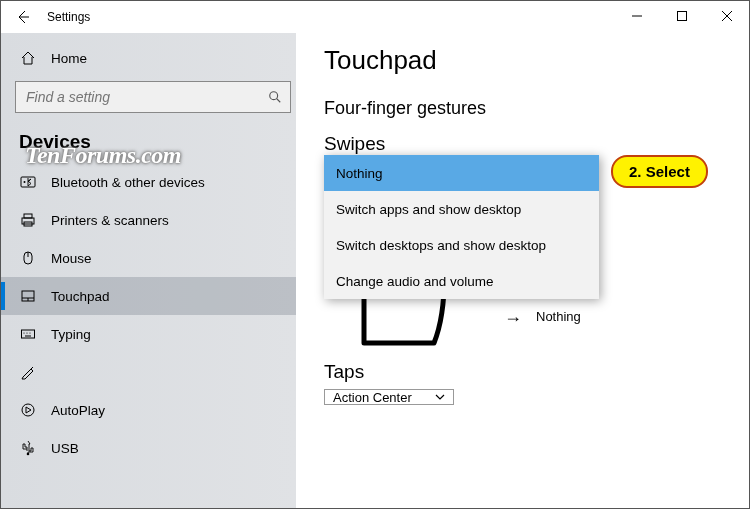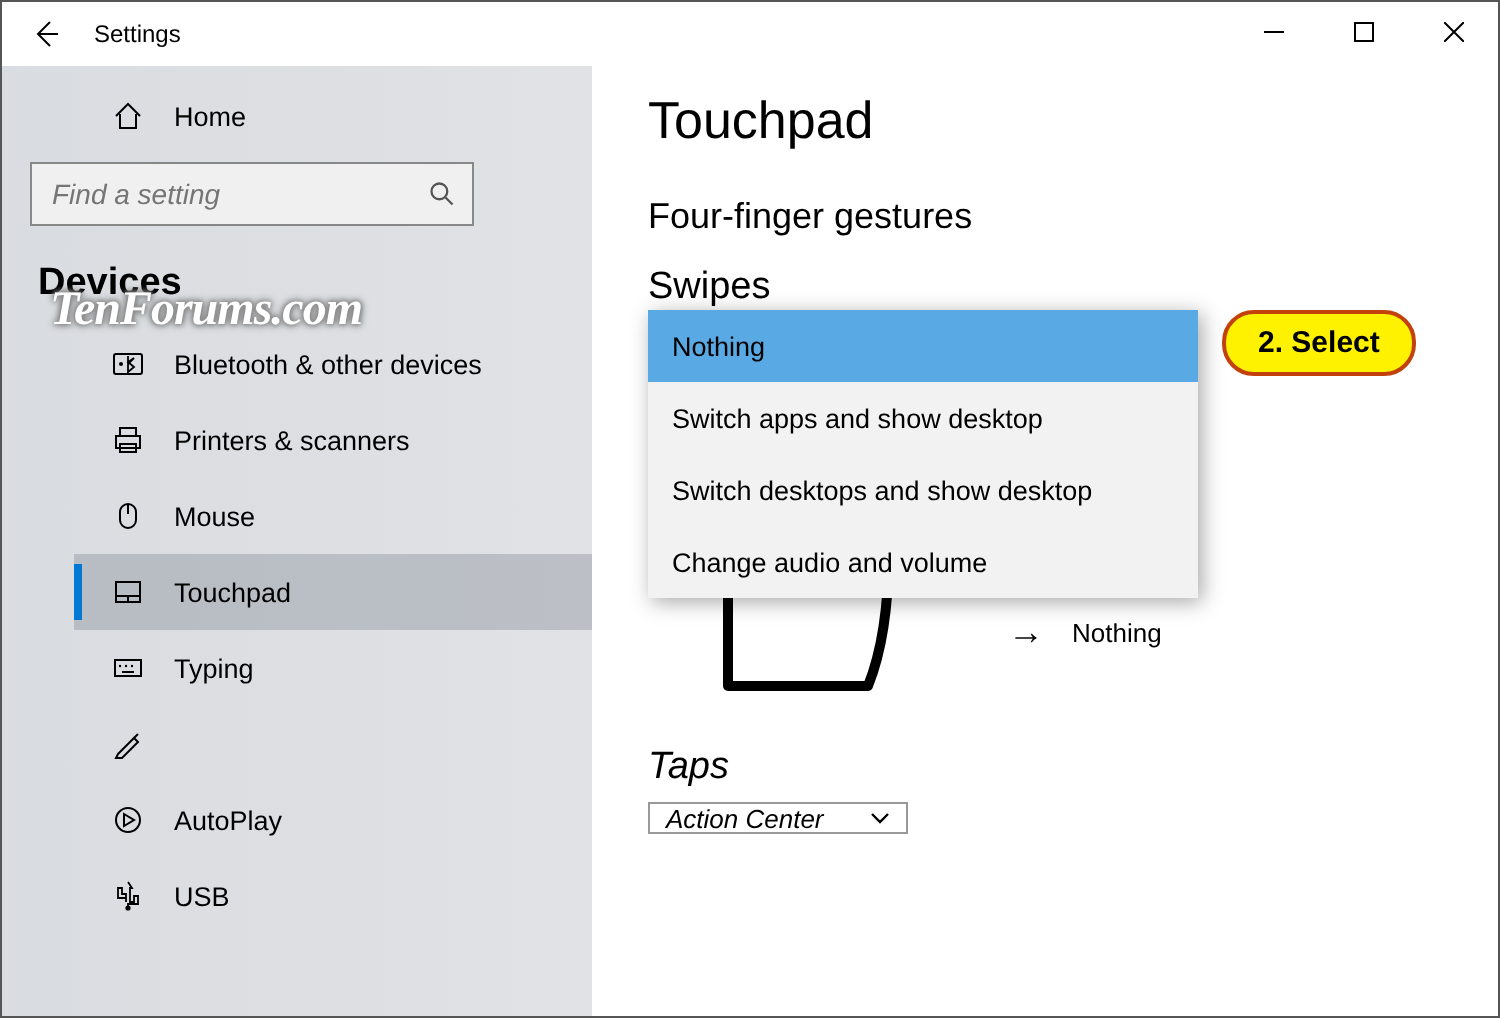--- a/index.html
+++ b/index.html
@@ -59,21 +59,20 @@
     position: relative;
   }
   .nav-item {
     display: flex;
     align-items: center;
     height: 38px;
     padding-left: 18px;
     font-size: 13.5px;
     color: #000;
     position: relative;
-    margin-left: 36px;
   }
   .nav-item .icon {
     width: 18px;
     height: 18px;
     margin-right: 14px;
     display: flex;
     align-items: center;
     justify-content: center;
     flex-shrink: 0;
   }
@@ -86,21 +85,21 @@
     left: 0;
     top: 5px;
     bottom: 5px;
     width: 4px;
     background: #0078d4;
   }
   .search-wrap {
     padding: 4px 14px 2px 14px;
   }
   .search-box {
-    width: 222px;
+    width: 276px;
     height: 32px;
     background: #f0f0f0;
     border: 1px solid #888;
     display: flex;
     align-items: center;
     padding: 0 8px;
     font-size: 13px;
   }
   .search-box input {
     flex: 1;
@@ -228,22 +227,21 @@
   .callout-body {
     background: #fff200;
     border: 2px solid #c2410c;
     border-radius: 16px;
     padding: 6px 16px;
     font-size: 15px;
     font-weight: bold;
     position: relative;
   }
   .taps-section {
-    margin-top: 20px;
-    font-style: italic;
+    margin-top: 8px;
   }
 </style>
 </head>
 <body>
 
 <div class="titlebar">
   <div class="back">
     <svg width="16" height="16" viewBox="0 0 16 16">
       <path d="M10 2 L4 8 L10 14 M4 8 H14" stroke="#000" stroke-width="1" fill="none"></path>
     </svg>

